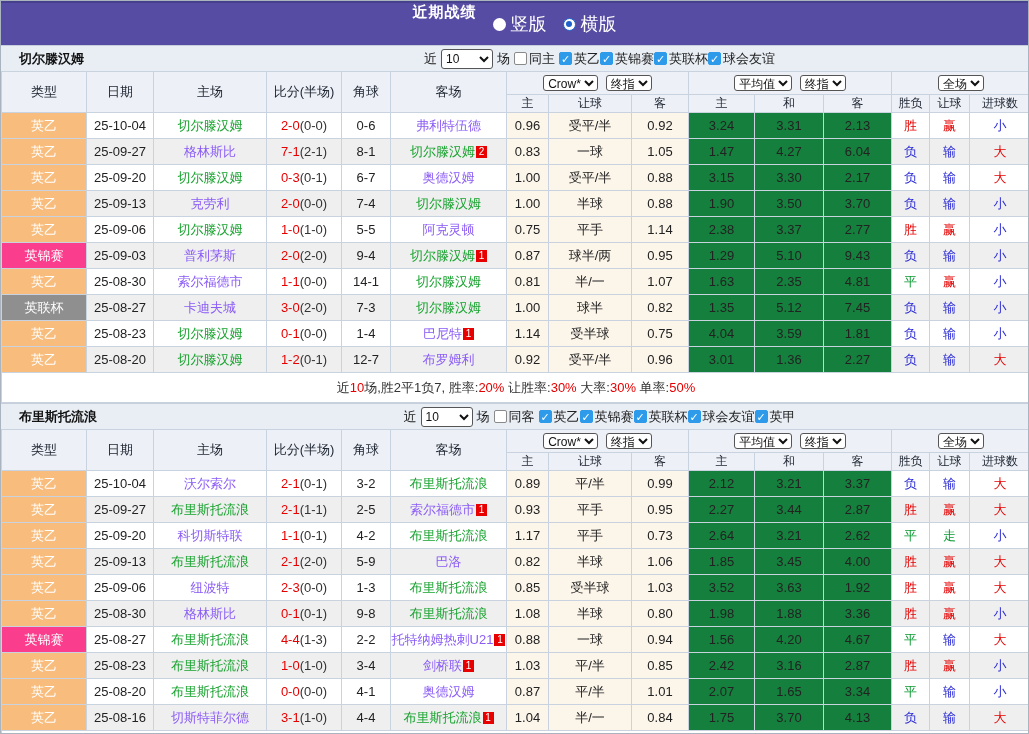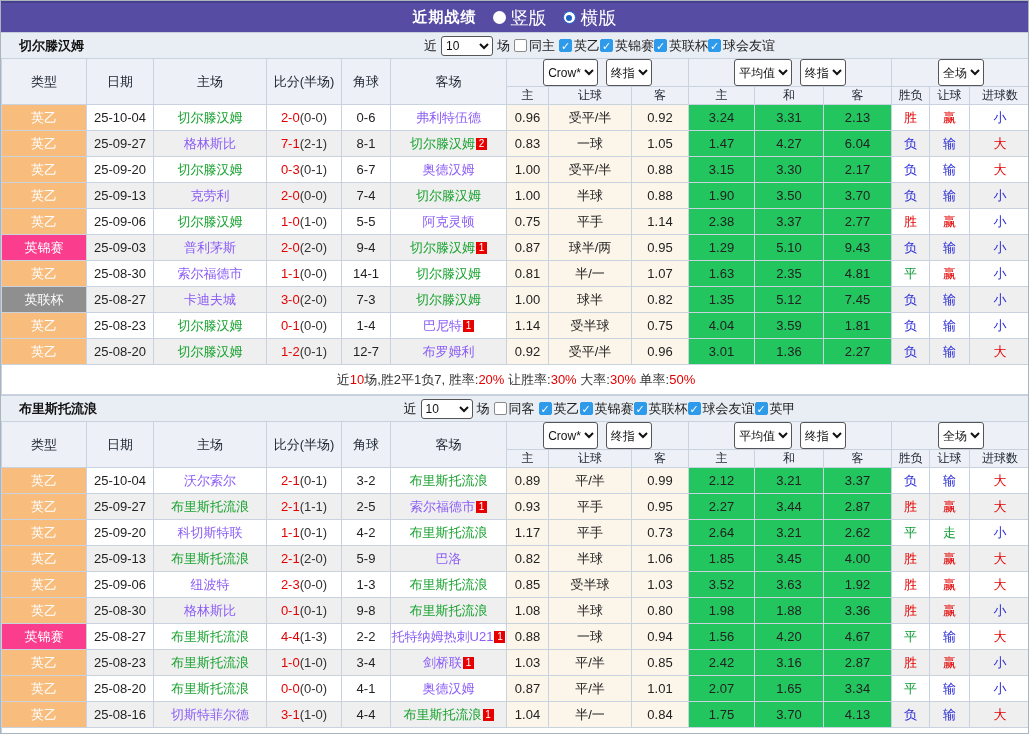--- a/index.html
+++ b/index.html
@@ -1,21 +1,21 @@
 <!DOCTYPE html>
 <html><head>
 <meta charset="utf-8">
 <style>
   * { box-sizing: border-box; margin: 0; padding: 0; }
   html,body { background:#fff; }
   body { font-family: "Liberation Sans", sans-serif; }
   .page { width:1029px; height:734px; overflow:hidden; background:#fff; border:1px solid #aab4bf; position:relative; }
 
   
-  .titlebar { height:31px; background:#564CA3; border-top:2px solid #46408D; display:flex; align-items:center; justify-content:center; gap:16px; color:#fff; }
+  .titlebar { height:44px; background:#564CA3; border-top:2px solid #46408D; display:flex; justify-content:center; gap:16px; color:#fff; }
   .titlebar .title { font-size:15px; font-weight:bold; letter-spacing:1px; }
   .radio-label { display:inline-flex; align-items:center; gap:5px; font-size:18px; cursor:pointer; }
   .radio-dot { width:13px; height:13px; border-radius:50%; background:#fff; display:inline-block; position:relative; }
   .radio-dot.sel { border:1px solid #1F63C9; }
   .radio-dot.sel::after { content:""; position:absolute; inset:2.5px; border-radius:50%; background:#1F63C9; }
 
   
   .filterbar { height:26px; background:#E9EEF5; border-top:1px solid #C5CEDA; display:flex; align-items:center; position:relative; font-size:13px; color:#222; }
   .team { position:absolute; left:18px; font-weight:bold; font-size:13px; color:#111; }
   .filter-controls { margin:0 auto; transform:translateX(85px); display:flex; align-items:center; gap:4px; white-space:nowrap; }
@@ -24,26 +24,26 @@
   .cb-label { display:inline-flex; align-items:center; gap:2px; cursor:pointer; }
   .cb { width:13px; height:13px; border:1px solid #8a8a8a; border-radius:2px; background:#fff; display:inline-block; font-size:11px; line-height:12px; text-align:center; color:#fff; }
   .cb.checked { background:#2E9AEA; border-color:#2E9AEA; }
 
   
   table { border-collapse:collapse; table-layout:fixed; width:1029px; font-size:13px; }
   th, td { border:1px solid #C9D3DF; text-align:center; overflow:hidden; white-space:nowrap; }
   thead th { background:#EDF0F6; font-weight:normal; color:#1c2430; }
   tr.h1 th { height:23px; }
   tr.h2 th { height:18px; font-size:12px; }
-  .selcell select { height:27px; margin:0 2px; }
+  .selcell select { height:16px; margin:0 2px; }
   tbody td { height:26px; color:#222; }
   tbody tr:nth-child(even) td.stripe { background:#EFEFEF; }
   tbody tr:nth-child(odd) td.stripe { background:#FFFFFF; }
   td.c-crow { background:#FCF5EA; }
-  td.c-avg  { background:#22c55e; }
+  td.c-avg  { background:#15803d; }
   td.type { color:#fff; font-size:13px; }
   .team-name { color:#8b5cf6; }
   .team-name.focal { color:#17A22E; }
   .badge { display:inline-block; background:#E80000; color:#fff; font-size:10px; line-height:12px; min-width:11px; padding:0 1px; margin-left:1px; vertical-align:1px; }
   .score-main { color:#E50000; }
   .score-half { color:#333; }
   tfoot td { height:30px; background:#fff; color:#333; font-size:13px; }
   tfoot .red { color:#E50000; }
 </style>
 </head>

